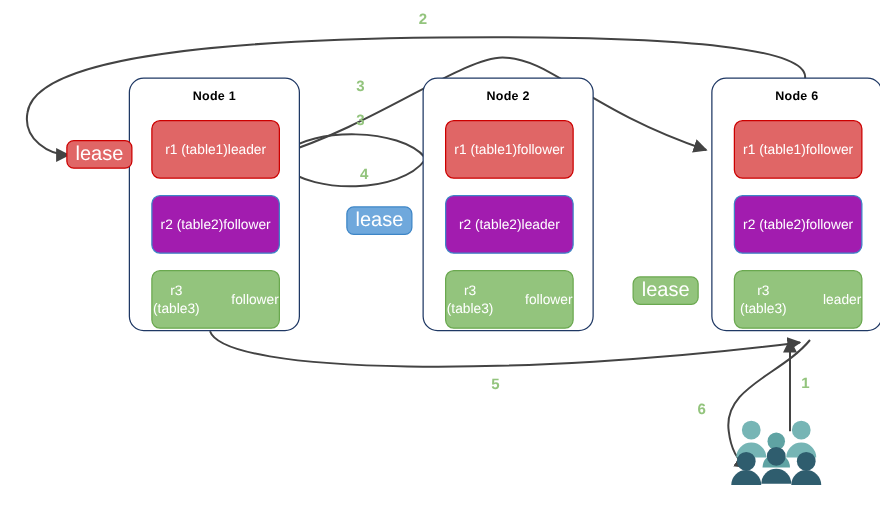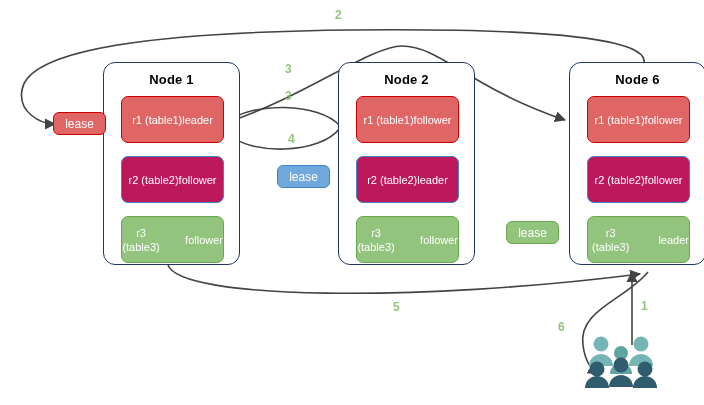--- a/index.html
+++ b/index.html
@@ -29,52 +29,52 @@
     border: 1.4px solid #1f3864;
     border-radius: 12px;
     background: #ffffff;
   }
   .node-title {
     position: absolute;
     left: 0;
     right: 0;
     top: 9px;
     text-align: center;
-    font-size: 13px;
+    font-size: 10px;
     font-weight: bold;
     color: #000000;
     letter-spacing: 0.2px;
   }
   .replica {
     position: absolute;
     box-sizing: border-box;
     border-radius: 7px;
     display: flex;
     flex-direction: row;
     align-items: center;
     justify-content: center;
     color: #ffffff;
     font-size: 11px;
     line-height: 14px;
     text-align: center;
   }
   .replica .rline { display: block; }
   .r-red   { background: #e06666; border: 1.4px solid #cc0000; }
-  .r-blue  { background: #be185d; border: 1.4px solid #3d85c6; }
+  .r-blue  { background: #a21caf; border: 1.4px solid #3d85c6; }
   .r-green { background: #93c47d; border: 1.4px solid #6aa84f; gap: 25px; }
 
   .lease {
     position: absolute;
     box-sizing: border-box;
     border-radius: 6px;
     display: flex;
     align-items: center;
     justify-content: center;
     color: #ffffff;
-    font-size: 12px;
+    font-size: 16px;
   }
   .lease-red   { background: #e06666; border: 1.4px solid #cc0000; }
   .lease-blue  { background: #6fa8dc; border: 1.4px solid #3d85c6; }
   .lease-green { background: #93c47d; border: 1.4px solid #6aa84f; }
 
   .step-label {
     position: absolute;
     font-size: 12px;
     font-weight: bold;
     color: #93c47d;

